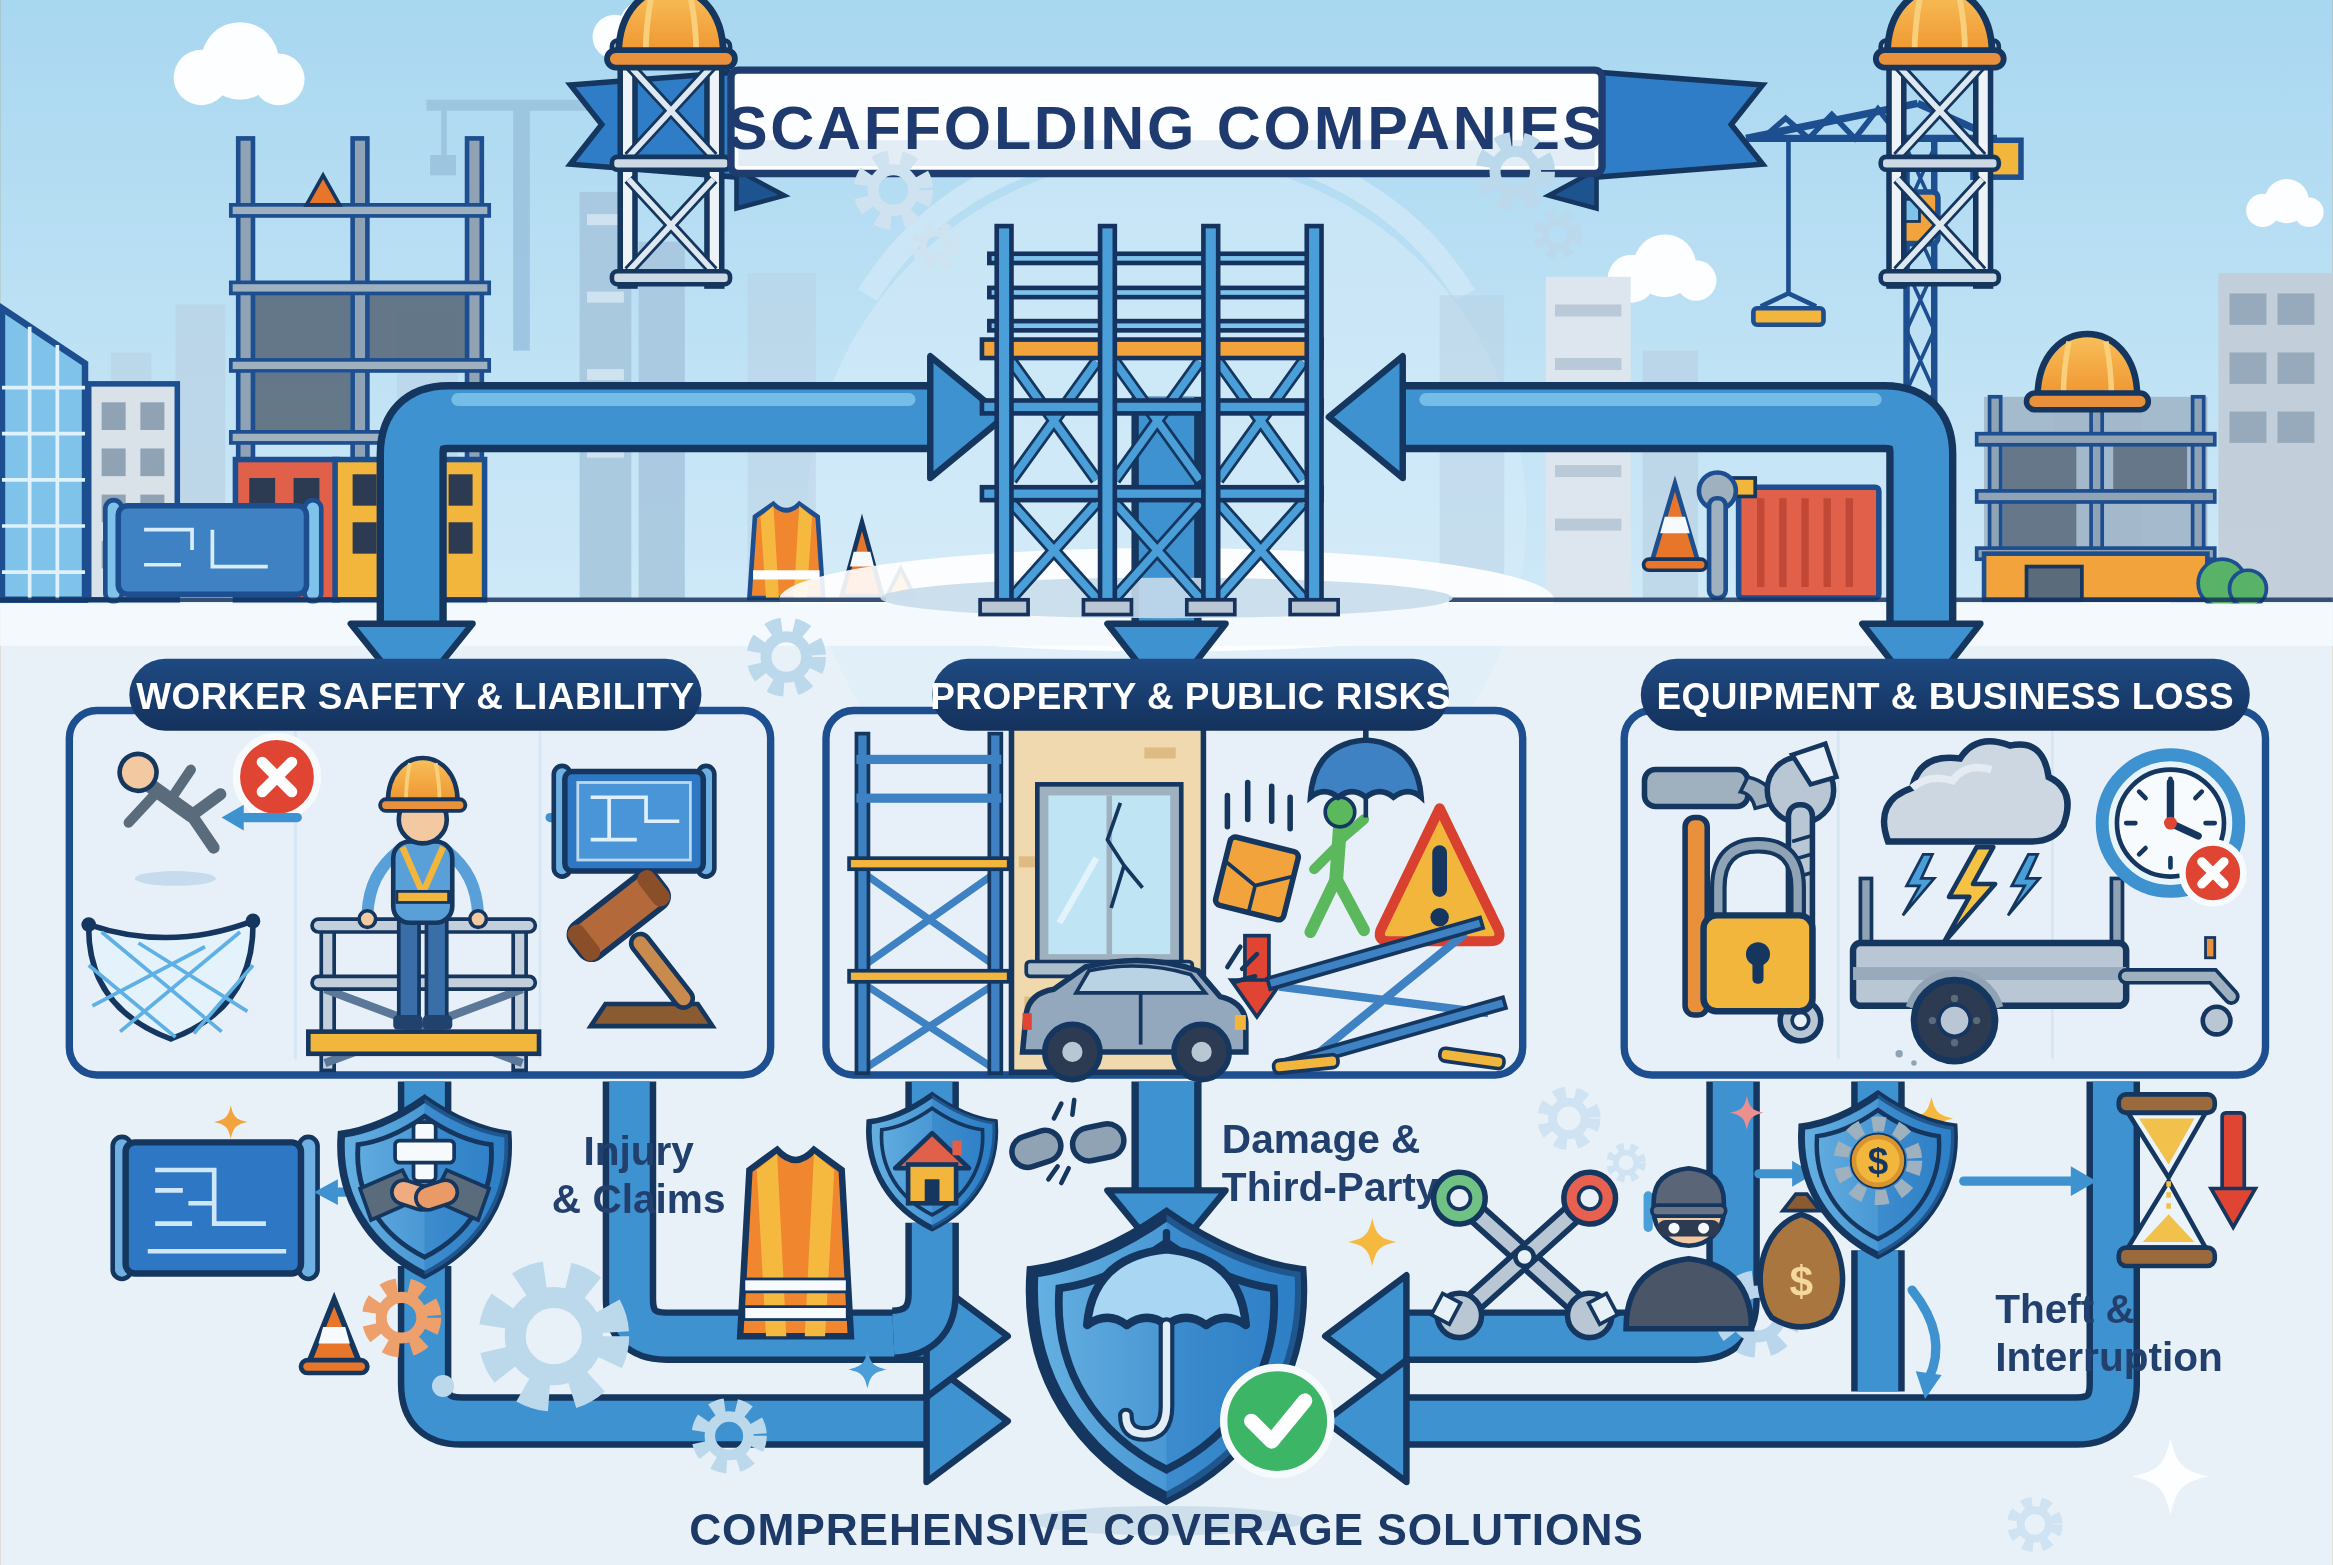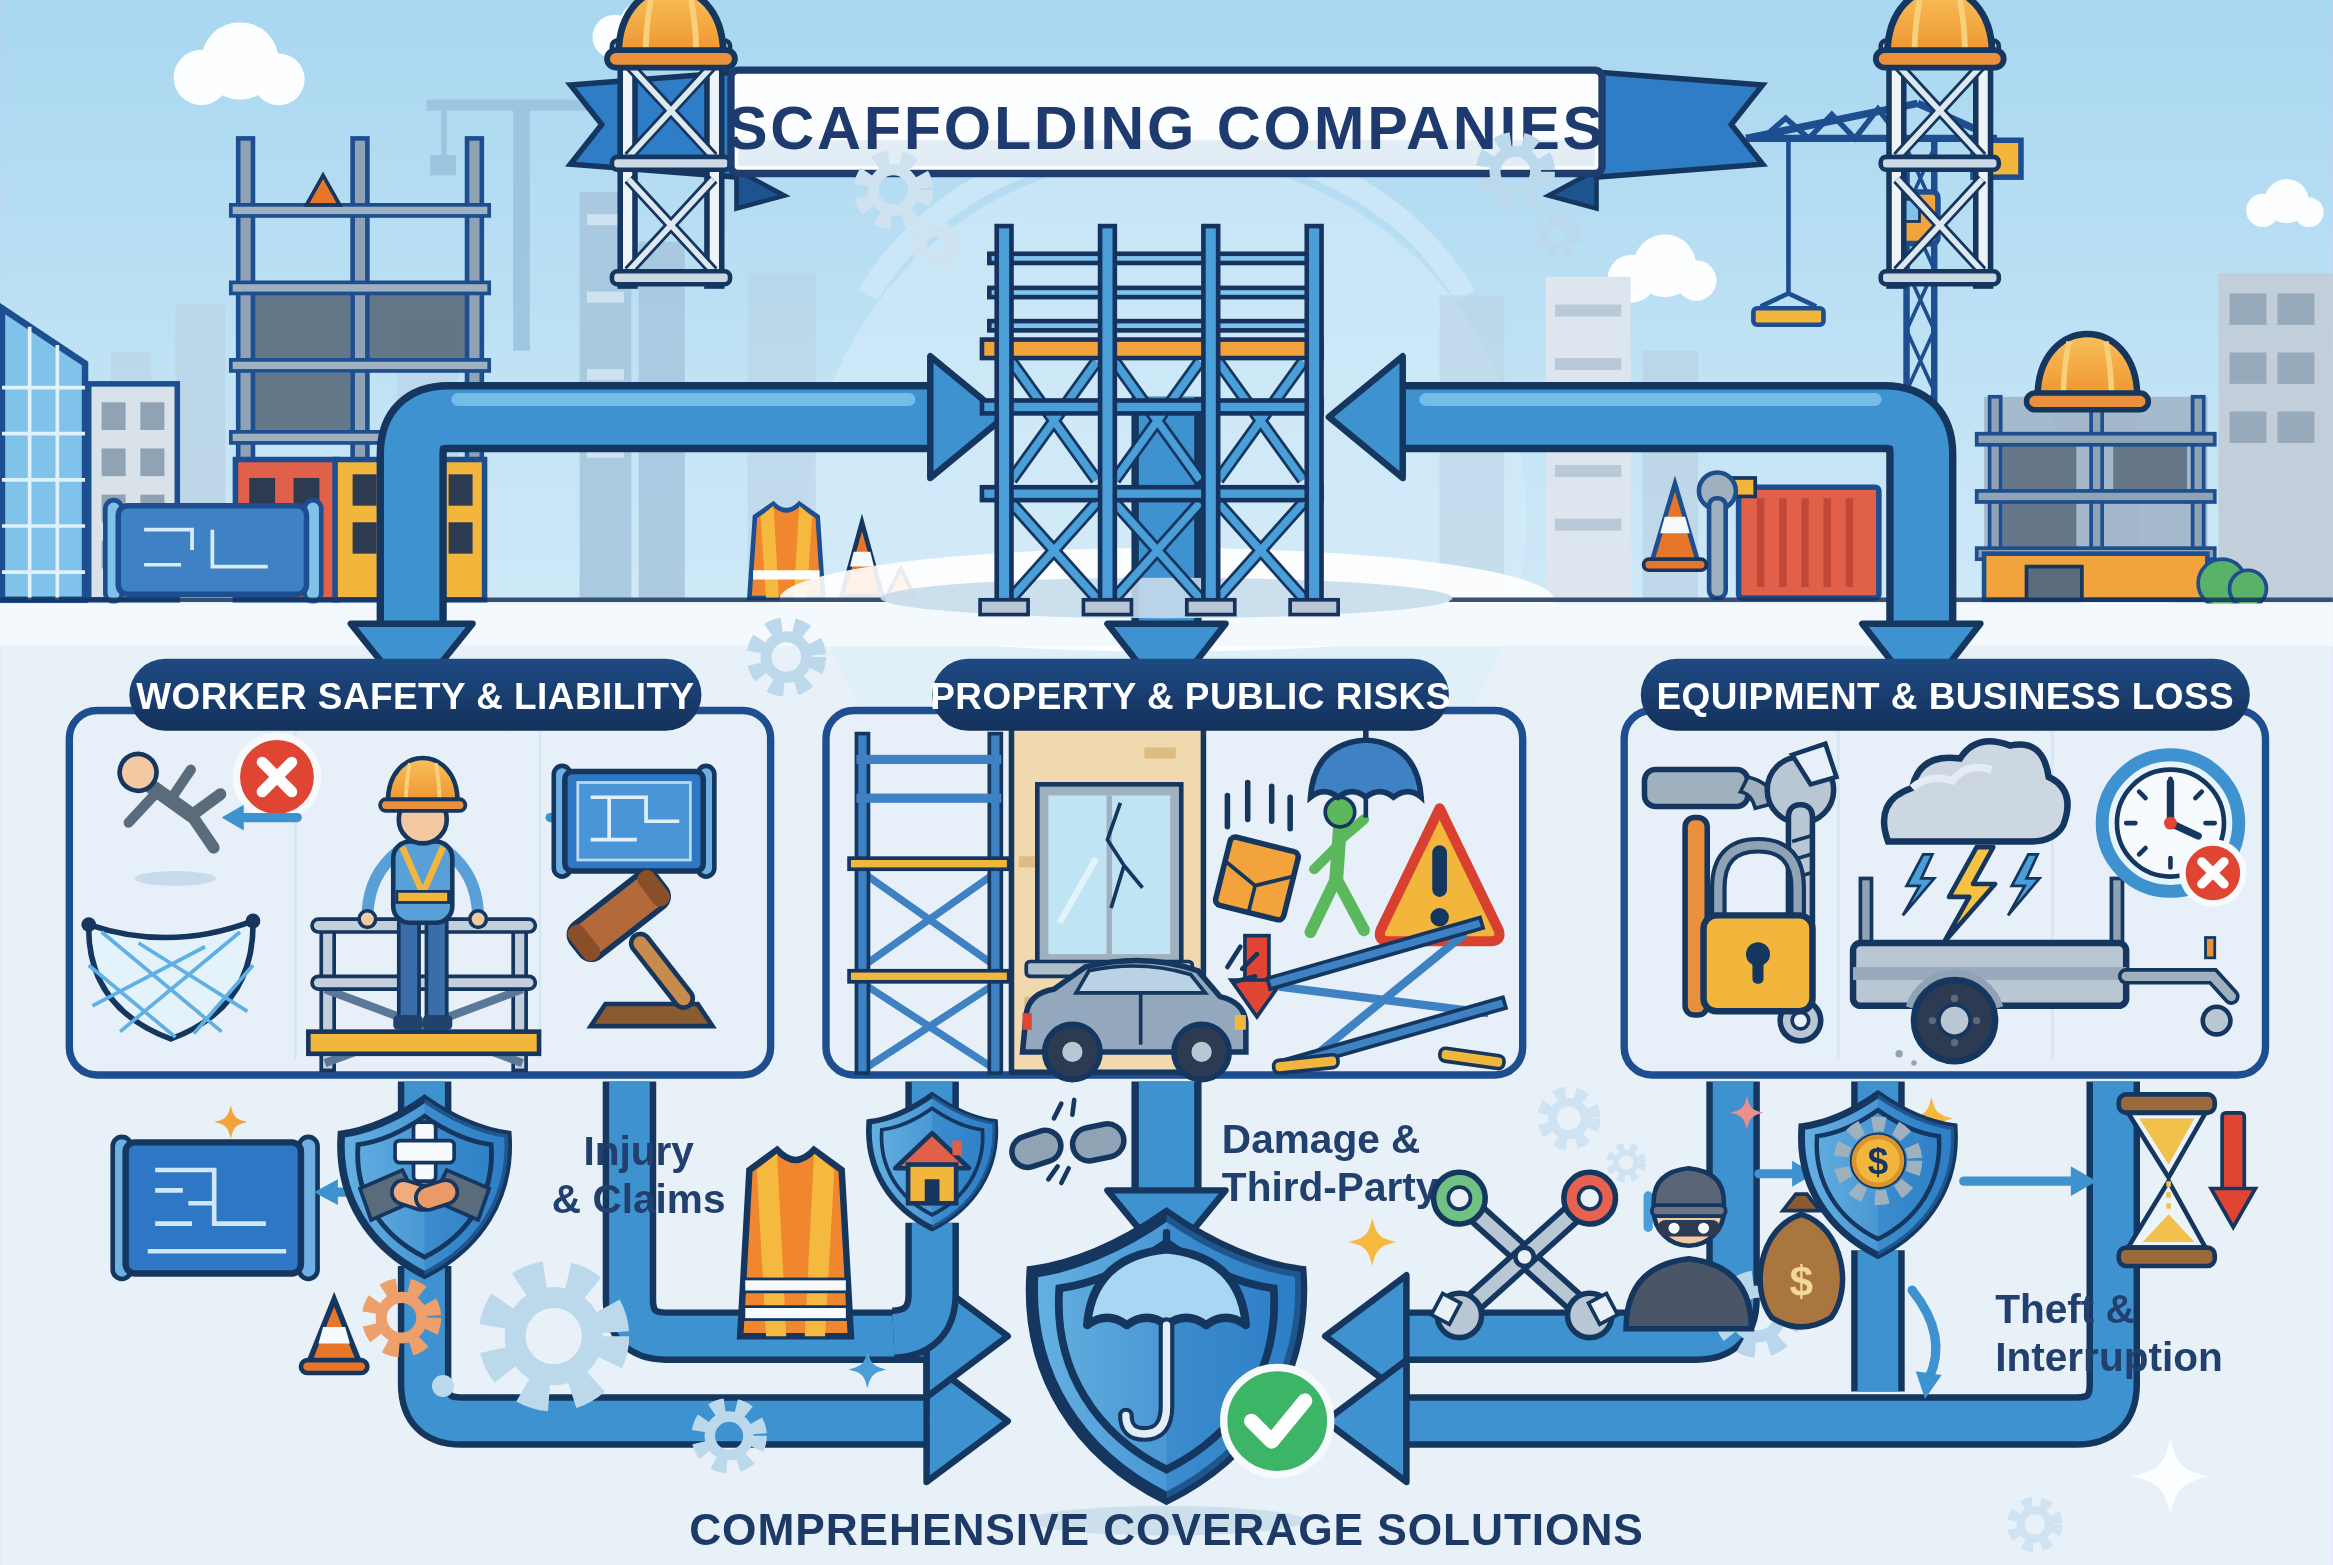--- a/index.html
+++ b/index.html
@@ -1,16 +1,16 @@
 <!DOCTYPE html>
 <html style="font-size:14.8px"><head>
 <meta charset="utf-8">
 <style>
   html,body{margin:0;padding:0;background:#dfe9f2;}
-  .stage{position:relative;width:2333px;height:1565px;overflow:hidden;background:#f0abfc;font-family:"Liberation Sans",sans-serif;}
+  .stage{position:relative;width:2333px;height:1565px;overflow:hidden;background:#a16207;font-family:"Liberation Sans",sans-serif;}
   svg{position:absolute;inset:0;display:block;}
   .title-t{font:800 66px "Liberation Sans",sans-serif;fill:#1e3a6e;letter-spacing:3px;}
   .pill-t{font:700 40px "Liberation Sans",sans-serif;fill:#ffffff;letter-spacing:.5px;}
   .lbl{font:700 44px "Liberation Sans",sans-serif;fill:#22406e;}
   .foot-t{font:800 48px "Liberation Sans",sans-serif;fill:#1d3a66;letter-spacing:1px;}
   .coin-t{font:700 40px "Liberation Sans",sans-serif;fill:#14365f;}
   .bag-t{font:700 46px "Liberation Sans",sans-serif;fill:#f4d79b;}
   .pO{fill:none;stroke:#14365f;stroke-width:76;stroke-linejoin:round;}
   .pI{fill:none;stroke:#3e92d0;stroke-width:60;stroke-linejoin:round;}
   .pOs{fill:none;stroke:#14365f;stroke-width:58;stroke-linejoin:round;}

